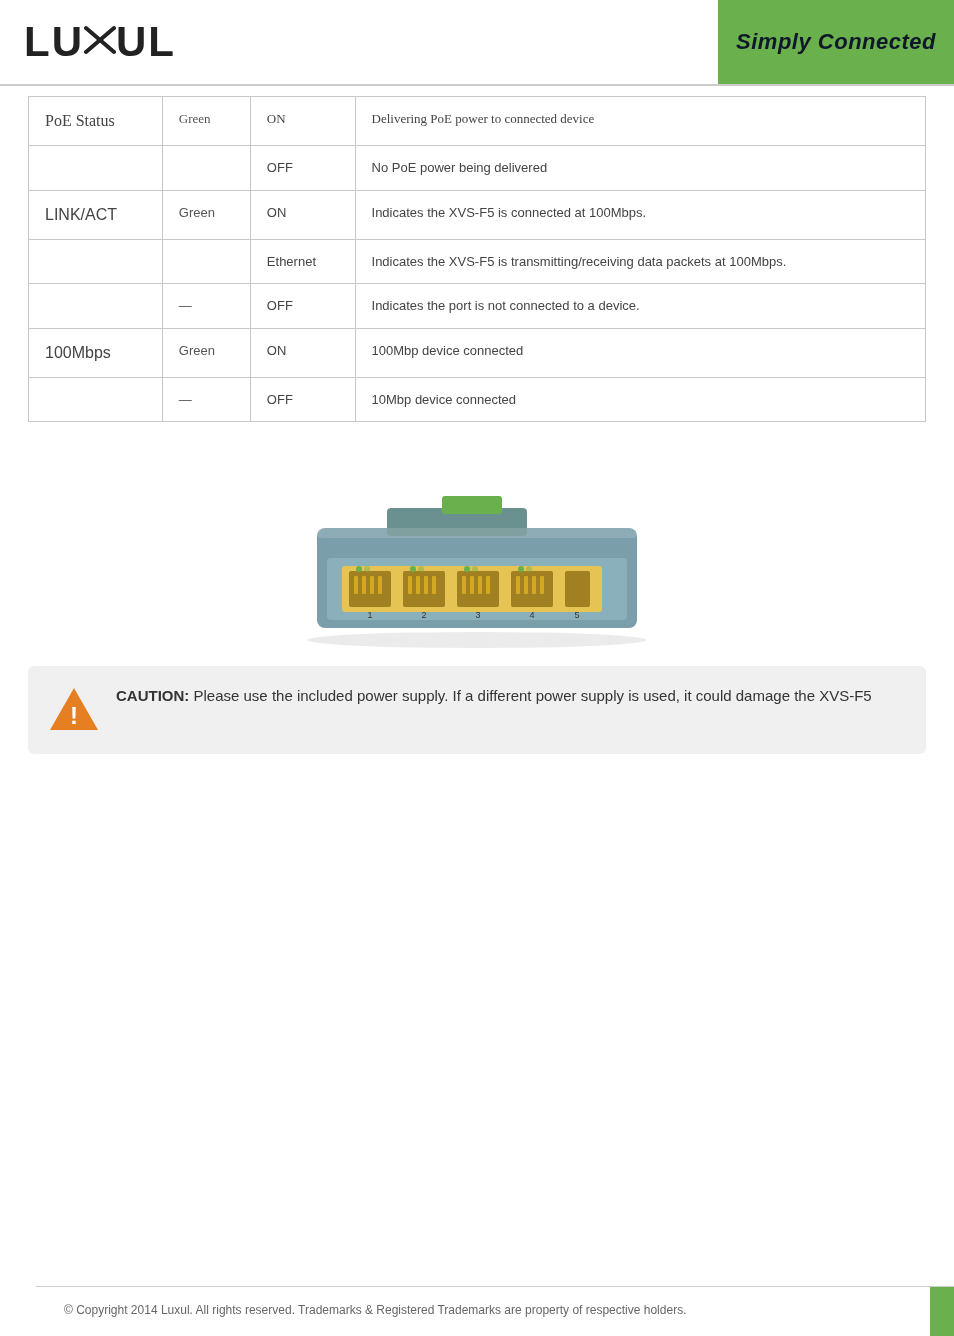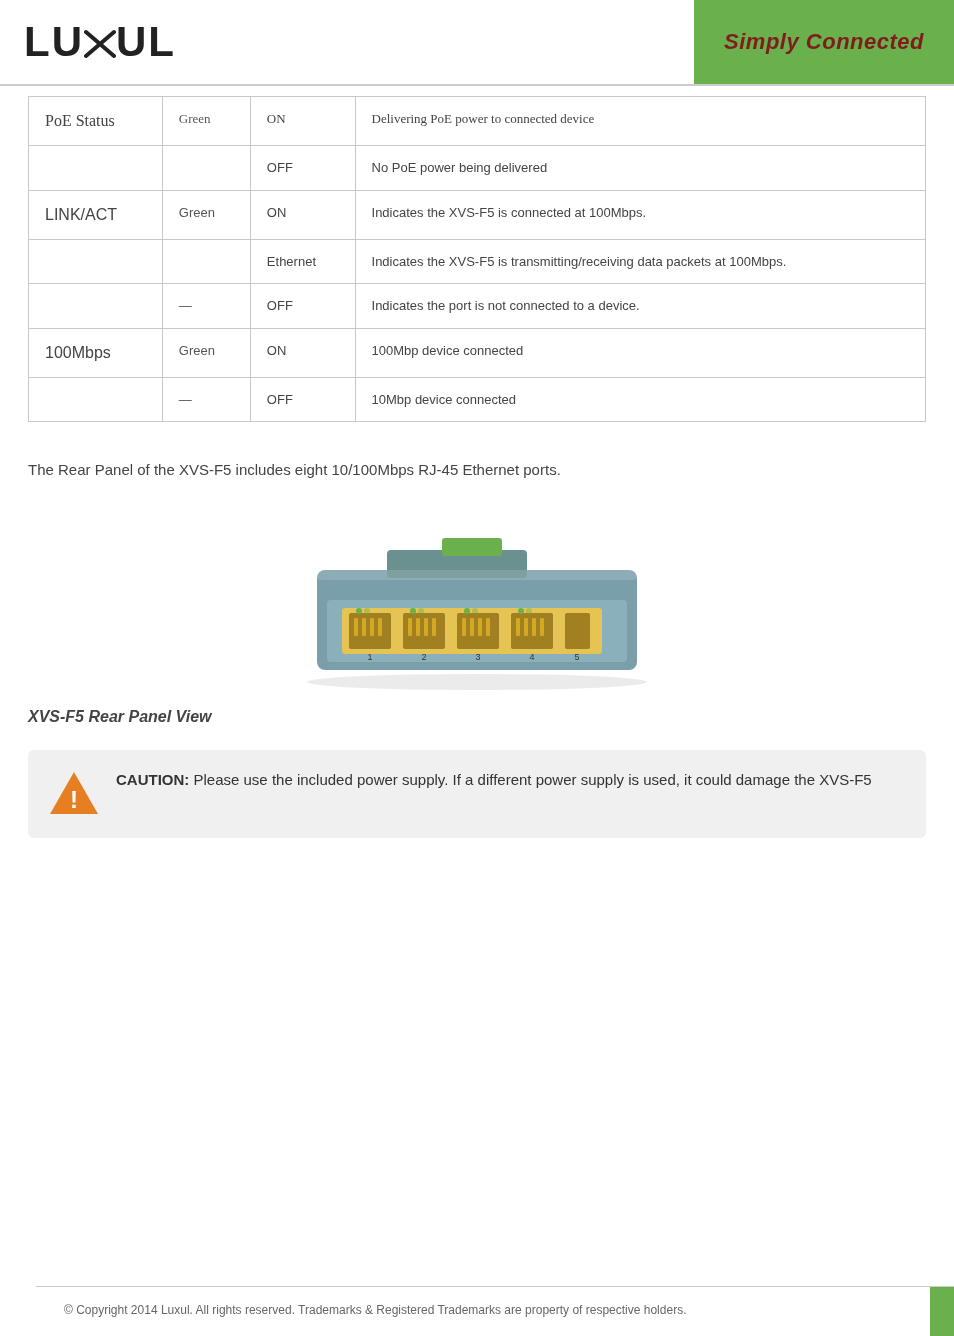--- a/index.html
+++ b/index.html
@@ -25,26 +25,26 @@
       display: flex;
       align-items: center;
     }
     .logo-text {
       font-size: 42px;
       font-weight: 900;
       color: #222;
       letter-spacing: 2px;
       font-family: Arial Black, Arial, sans-serif;
       display: flex;
-      align-items: flex-end;
+      align-items: flex-start;
     }
     .simply-connected-box {
       background: #6ab04c;
-      color: #7f1d1d;
-      padding: 20px 30px;
+      color: #0f172a;
+      padding: 20px 18px;
       display: flex;
       align-items: center;
       justify-content: flex-end;
       min-width: 220px;
     }
     .simply-connected-text {
       font-style: italic;
       font-size: 22px;
       font-weight: bold;
       letter-spacing: 0.5px;
@@ -263,21 +263,20 @@
             <td></td>
             <td>—</td>
             <td>OFF</td>
             <td>10Mbp device connected</td>
           </tr>
         </tbody>
       </table>
     </div>
 
     <div class="section">
-      <div class="section-body">The Rear Panel of the XVS-F5 includes eight 10/100Mbps RJ-45 Ethernet ports.</div>
     </div>
 
     <div class="device-image-container">
       <div class="device-image">
         <svg class="device-svg" viewBox="0 0 380 170" xmlns="http://www.w3.org/2000/svg">
 
           <ellipse cx="190" cy="162" rx="170" ry="8" fill="#ccc" opacity="0.4"></ellipse>
 
           <rect x="30" y="50" width="320" height="100" rx="8" ry="8" fill="#7a9eaa"></rect>
 
@@ -325,21 +324,20 @@
           <circle cx="180" cy="91" r="3" fill="#6ab04c"></circle>
           <circle cx="188" cy="91" r="3" fill="#6ab04c" opacity="0.4"></circle>
           <circle cx="234" cy="91" r="3" fill="#6ab04c"></circle>
           <circle cx="242" cy="91" r="3" fill="#6ab04c" opacity="0.4"></circle>
 
           <rect x="30" y="50" width="320" height="10" rx="4" ry="4" fill="rgba(255,255,255,0.15)"></rect>
         </svg>
       </div>
     </div>
 
-    <div class="image-caption">XVS-F5 Rear Panel View</div>
 
     <div class="caution-box">
       <div class="caution-icon">
         <svg width="52" height="52" viewBox="0 0 52 52">
           <polygon points="26,4 50,46 2,46" fill="#e67e22"></polygon>
           <text x="26" y="40" text-anchor="middle" font-size="24" font-weight="bold" fill="white">!</text>
         </svg>
       </div>
       <div class="caution-text">
         <span class="caution-label">CAUTION:</span>

